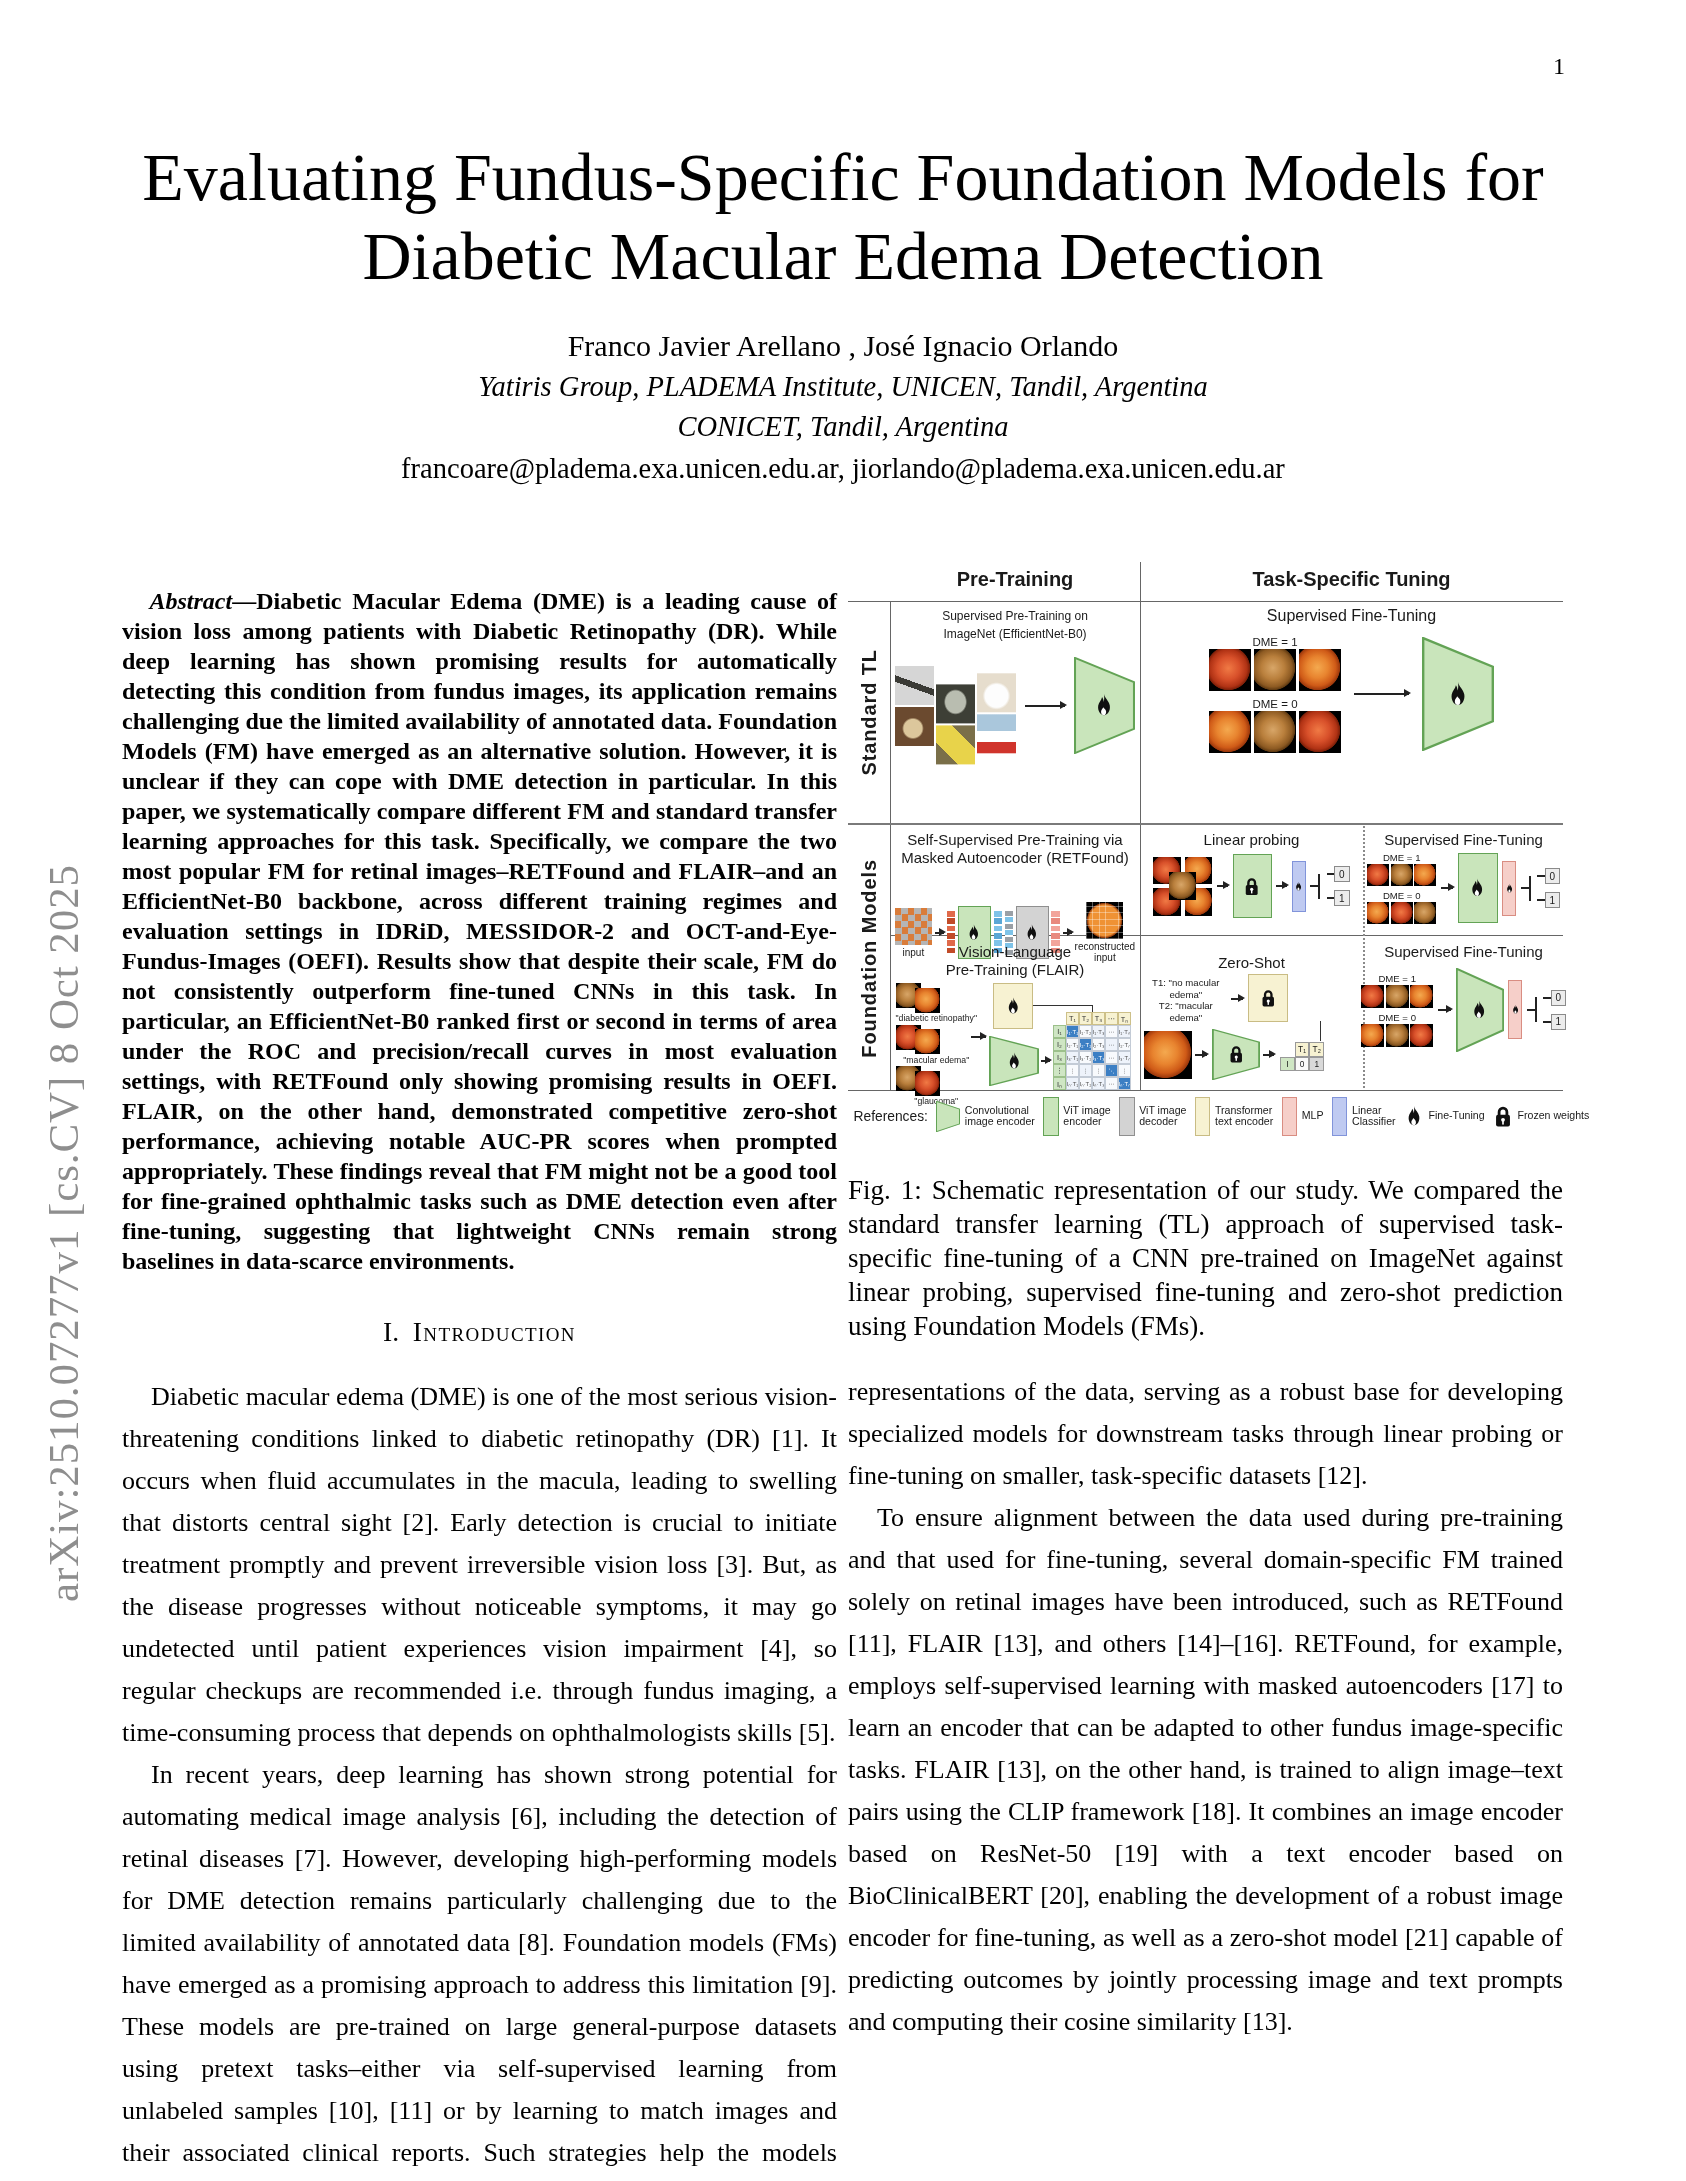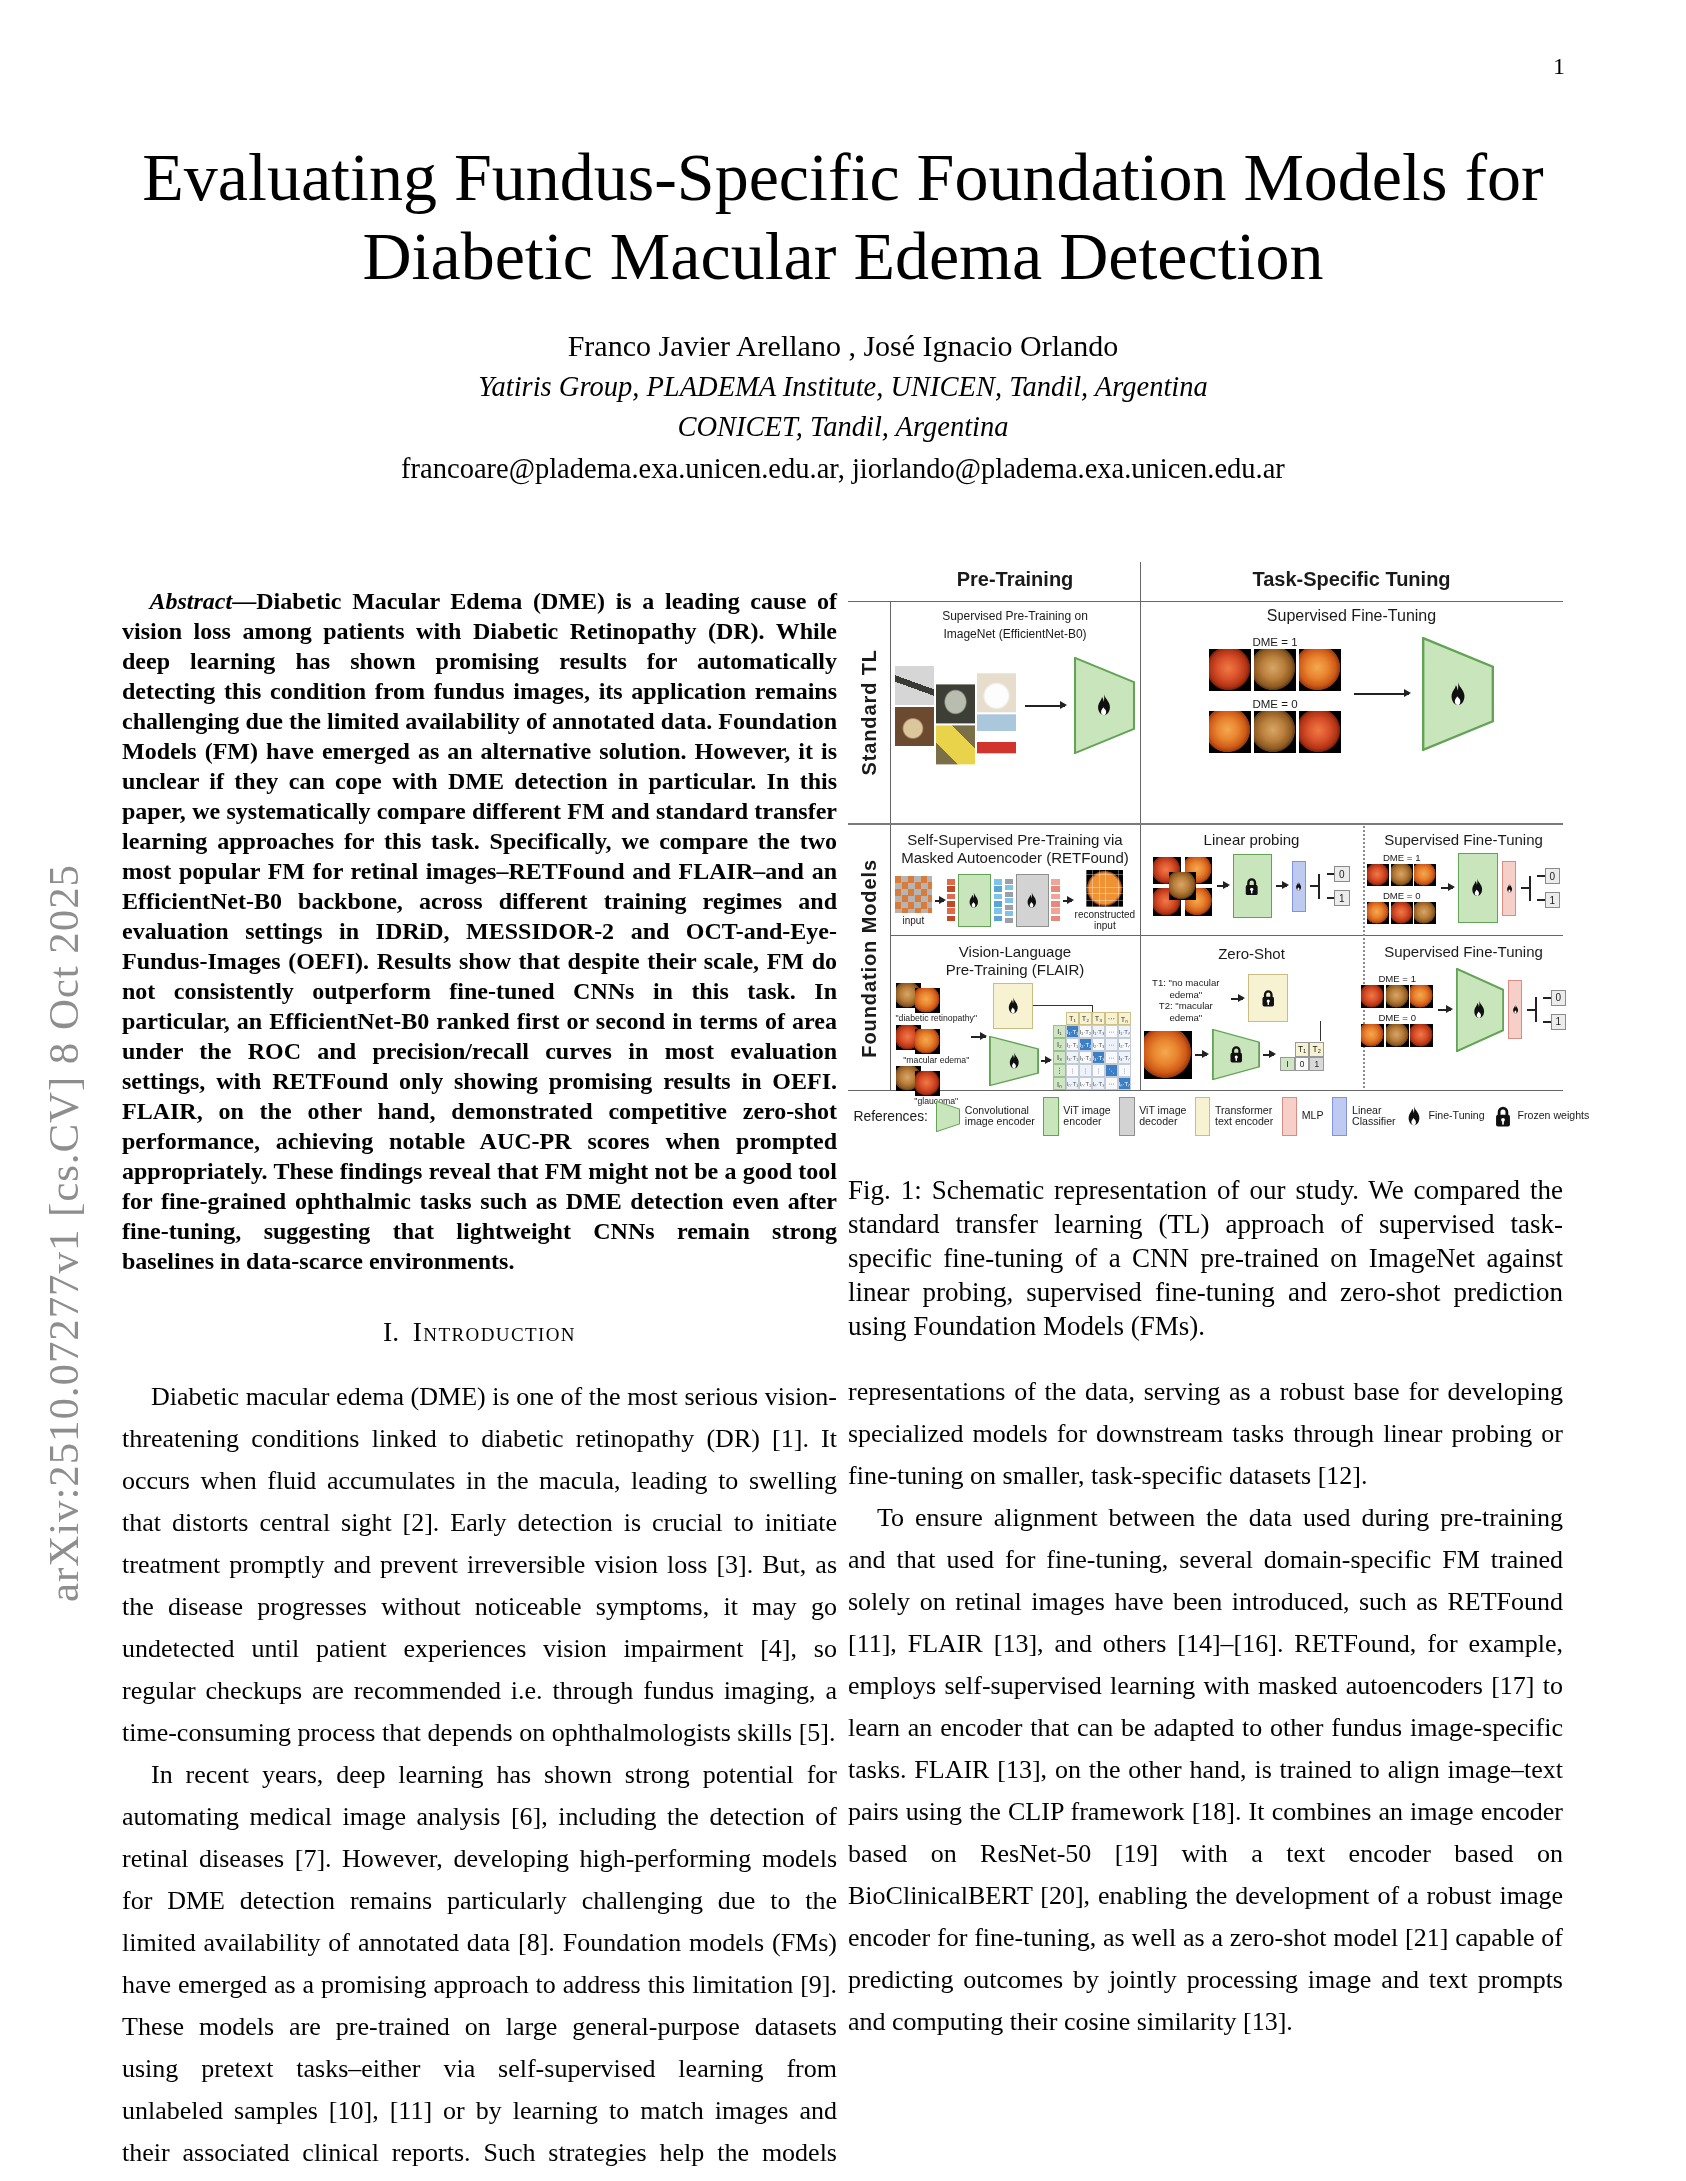--- a/index.html
+++ b/index.html
@@ -215,21 +215,21 @@
               <span class="ic i-flame" style="width:24px;height:27px;">
                   <svg viewBox="0 0 40 44">
                     <path fill="#101010" d="M20 1 C21.5 9 29 13 30.5 22 C32 31.5 26.5 39.5 20 39.5 C13.5 39.5 8 31.5 9.5 22 C10.6 15.5 15.5 12.5 16.5 6.5 C18.3 9.5 19.2 12 19.3 15.5 C20.8 11.5 20.6 6 20 1 Z"></path>
                     <path fill="#ffffff" d="M20 39.5 C16.8 39.5 14.2 36.5 14.7 32.7 C15.1 29.7 17.6 28.1 18.6 25.1 C20 27.5 23.3 28.8 23.8 32.3 C24.3 36.3 22.6 39.5 20 39.5 Z"></path>
                   </svg>
                 </span>
             </div>
           </div>
         </div>
 
-        <div class="cell" style="left:42px;top:264px;width:250px;height:108px;">
+        <div class="cell" style="left:42px;top:264px;width:250px;height:108px;gap:32px;">
           <div class="cell-title">Self-Supervised Pre-Training via
 Masked Autoencoder (RETFound)</div>
           <div class="crow" style="margin-top:3.7px;gap:2.8px;">
             <div style="display:flex;flex-direction:column;align-items:center;">
               <div class="masked" style="width:37px;height:37px;"></div>
               <div class="io-label">input</div>
             </div>
             <div class="arr" style="width:9.2px;"></div>
             <div class="strip st-red" style="height:44px;"></div>
             <div class="box green" style="width:33px;height:53px;">
@@ -433,21 +433,21 @@
               <div class="mr">Iₙ</div>
               <div class="mc0">Iₙ·T₁</div>
               <div class="mc1">Iₙ·T₂</div>
               <div class="mc0">Iₙ·T₃</div>
               <div class="mc1">⋯</div>
               <div class="dark">Iₙ·Tₙ</div>
             </div>
         </div>
 
         <div class="cell" style="left:292px;top:375px;width:223px;height:153px;display:block;">
-          <div class="cell-title" style="margin-top:8px;">Zero-Shot</div>
+          <div class="cell-title" style="margin-top:17px;">Zero-Shot</div>
           <div class="prompts" style="position:absolute;left:1.8px;top:40px;width:88px;">T1: "no macular
 edema"
 T2: "macular
 edema"</div>
           <div class="arr" style="position:absolute;left:91px;top:61px;width:12px;"></div>
           <div class="box cream" style="position:absolute;left:108px;top:37px;width:40px;height:48px;">
             <span class="ic i-lock" style="width:16.5px;height:18.4px;">
                 <svg viewBox="0 0 36 40">
                   <path d="M11 19 V12 a7 7 0 0 1 14 0 V19" fill="none" stroke="#101010" stroke-width="5"></path>
                   <rect x="5.5" y="17" width="25" height="21" rx="3.5" fill="#101010"></rect>

